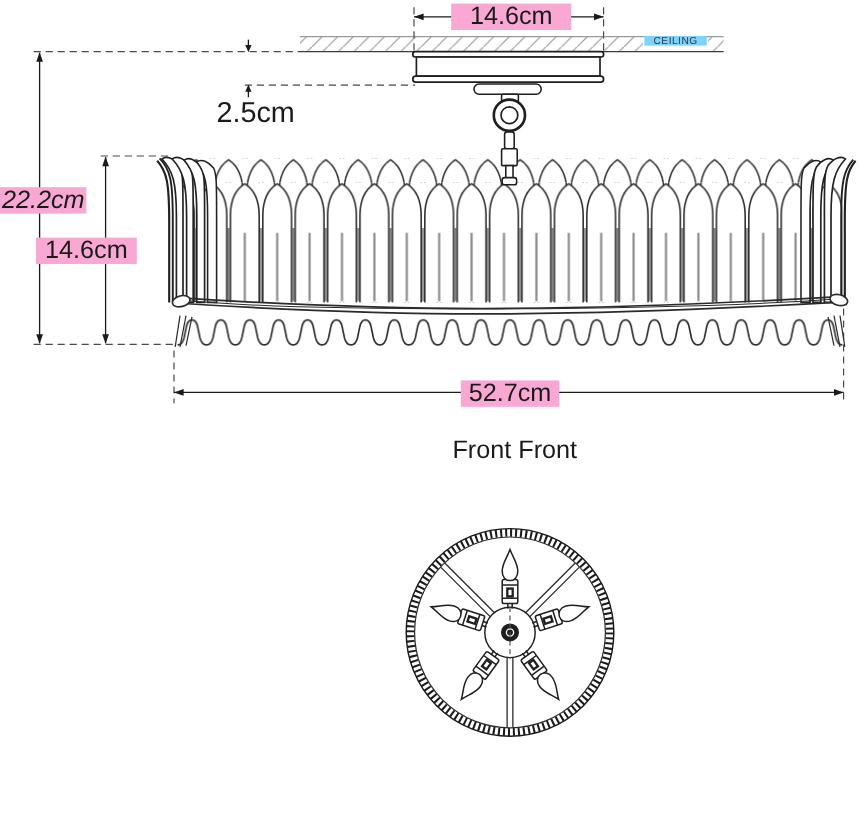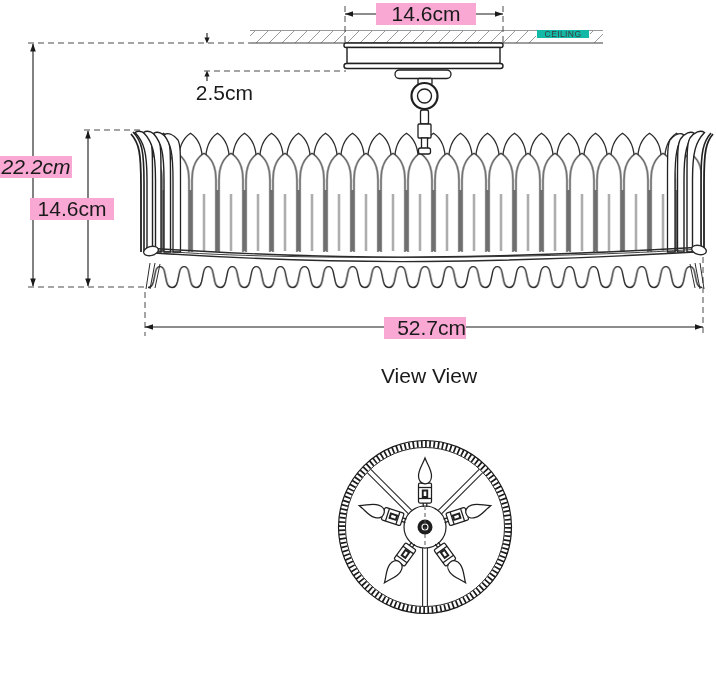--- a/index.html
+++ b/index.html
@@ -1,23 +1,23 @@
 <!DOCTYPE html>
 <html><head>
 <meta charset="utf-8">
 <style>
   html,body{margin:0;padding:0;background:#ffffff;}
   body{width:716px;height:680px;overflow:hidden;font-family:"Liberation Sans",sans-serif;}
   #stage{position:relative;width:716px;height:680px;background:#fff;}
   #lineart{position:absolute;left:0;top:0;}
   .lbl{position:absolute;color:#1a1a1a;text-align:center;white-space:nowrap;line-height:1.05;}
   .dim{font-size:21px;background:#f9a8d4;}
-  .dim-nobg{font-size:21px;text-align:right;}
+  .dim-nobg{font-size:24px;}
   .view{font-size:21px;}
-  .ceil{font-size:8.5px;letter-spacing:.4px;color:#3c3c3c;background:#14b8a6;}
+  .ceil{font-size:8.5px;letter-spacing:.4px;color:#3c3c3c;background:#7dd3fc;}
 </style>
 </head>
 <body>
 
 <div id="stage">
 
 <svg id="lineart" width="716" height="680" viewBox="0 0 716 680">
   <defs>
     <pattern id="hatchP" patternUnits="userSpaceOnUse" width="13" height="13">
       <path d="M-2,15 L15,-2" stroke="#9a9a9a" stroke-width="1" fill="none"></path>
@@ -175,17 +175,17 @@
     <circle cx="425" cy="527" r="7.5" fill="#1f1f1f"></circle>
     <circle cx="425" cy="527" r="3" fill="none" stroke="#ffffff" stroke-width="1.1"></circle>
     <line x1="425" y1="506" x2="425" y2="549" stroke="#555555" stroke-width="1" stroke-dasharray="4 3"></line>
   </g>
 </svg>
 
 <div class="lbl dim" style="left:376px;top:3px;width:100px;">14.6cm</div>
 <div class="lbl dim-nobg" style="left:173px;top:82px;width:80px;">2.5cm</div>
 <div class="lbl dim" style="left:0px;top:156px;width:72px;font-style:italic;">22.2cm</div>
 <div class="lbl dim" style="left:30px;top:198px;width:84px;">14.6cm</div>
-<div class="lbl dim" style="left:384px;top:317px;width:82px;text-align:right;">52.7cm</div>
+<div class="lbl dim" style="left:384px;top:317px;width:82px;">52.7cm</div>
 <div class="lbl ceil" style="left:537px;top:29.5px;width:52px;">CEILING</div>
-<div class="lbl view" style="left:349px;top:365px;width:160px;">View View</div>
+<div class="lbl view" style="left:349px;top:365px;width:160px;">Front Front</div>
 
 </div>
 
 </body></html>

